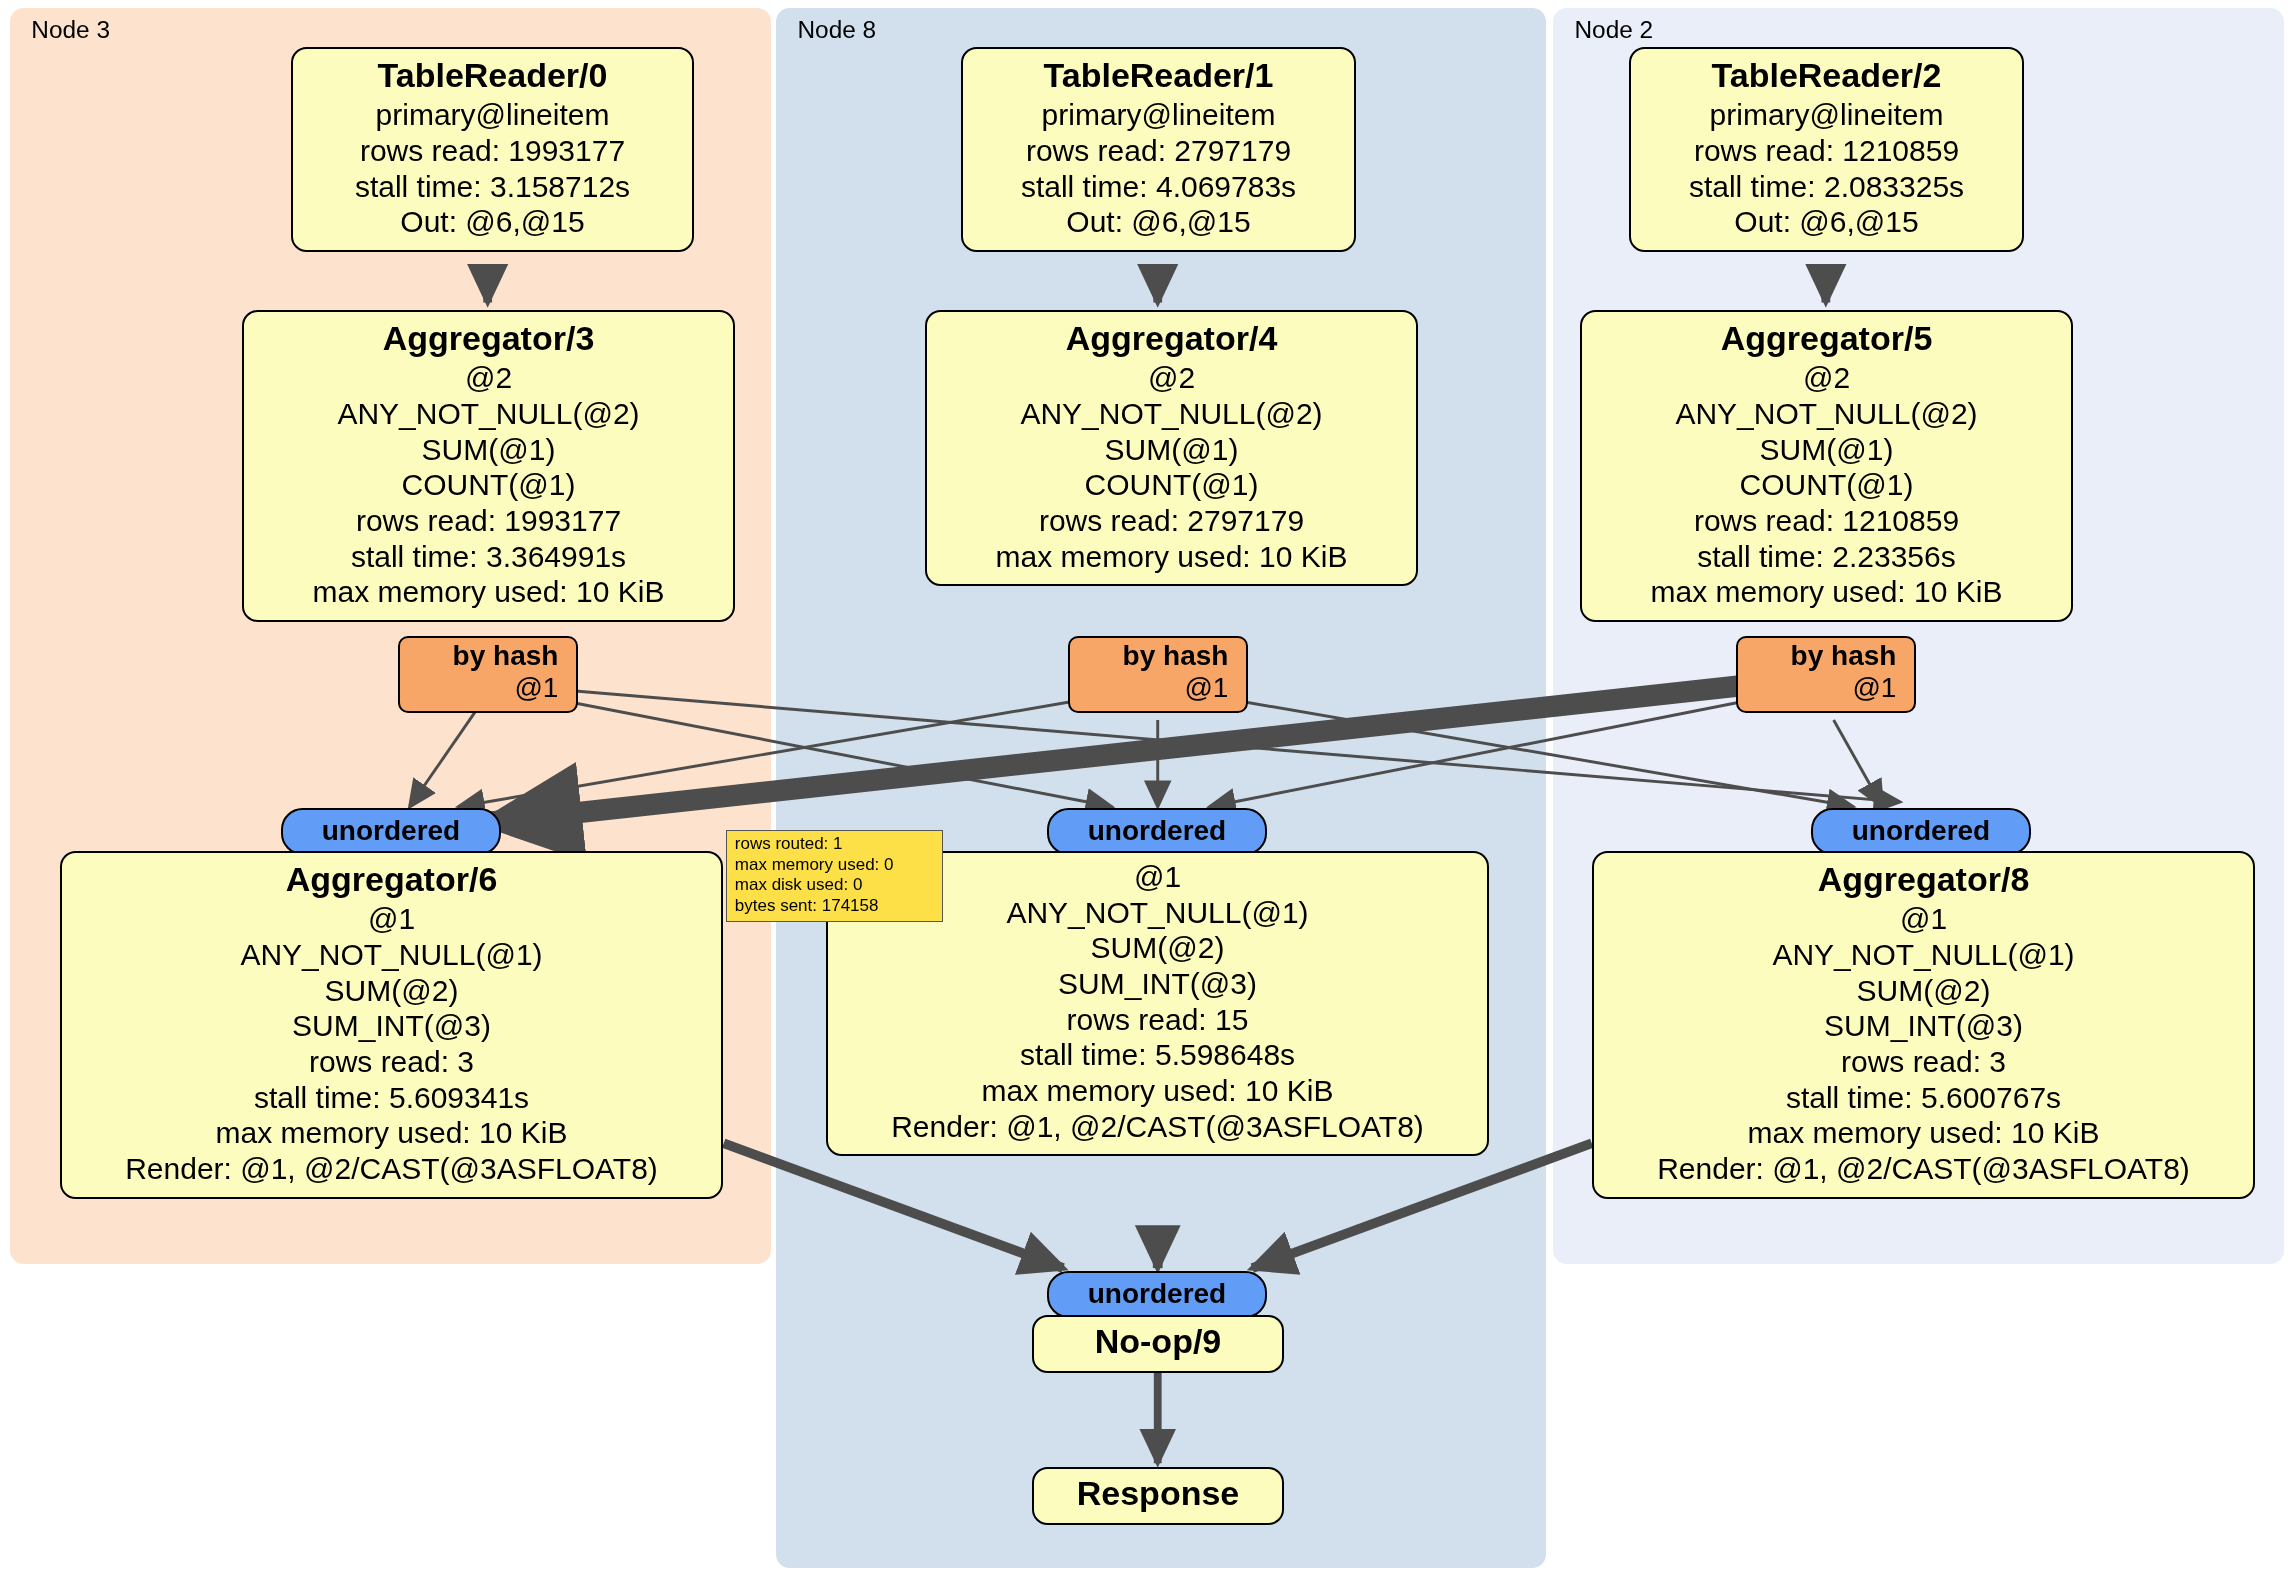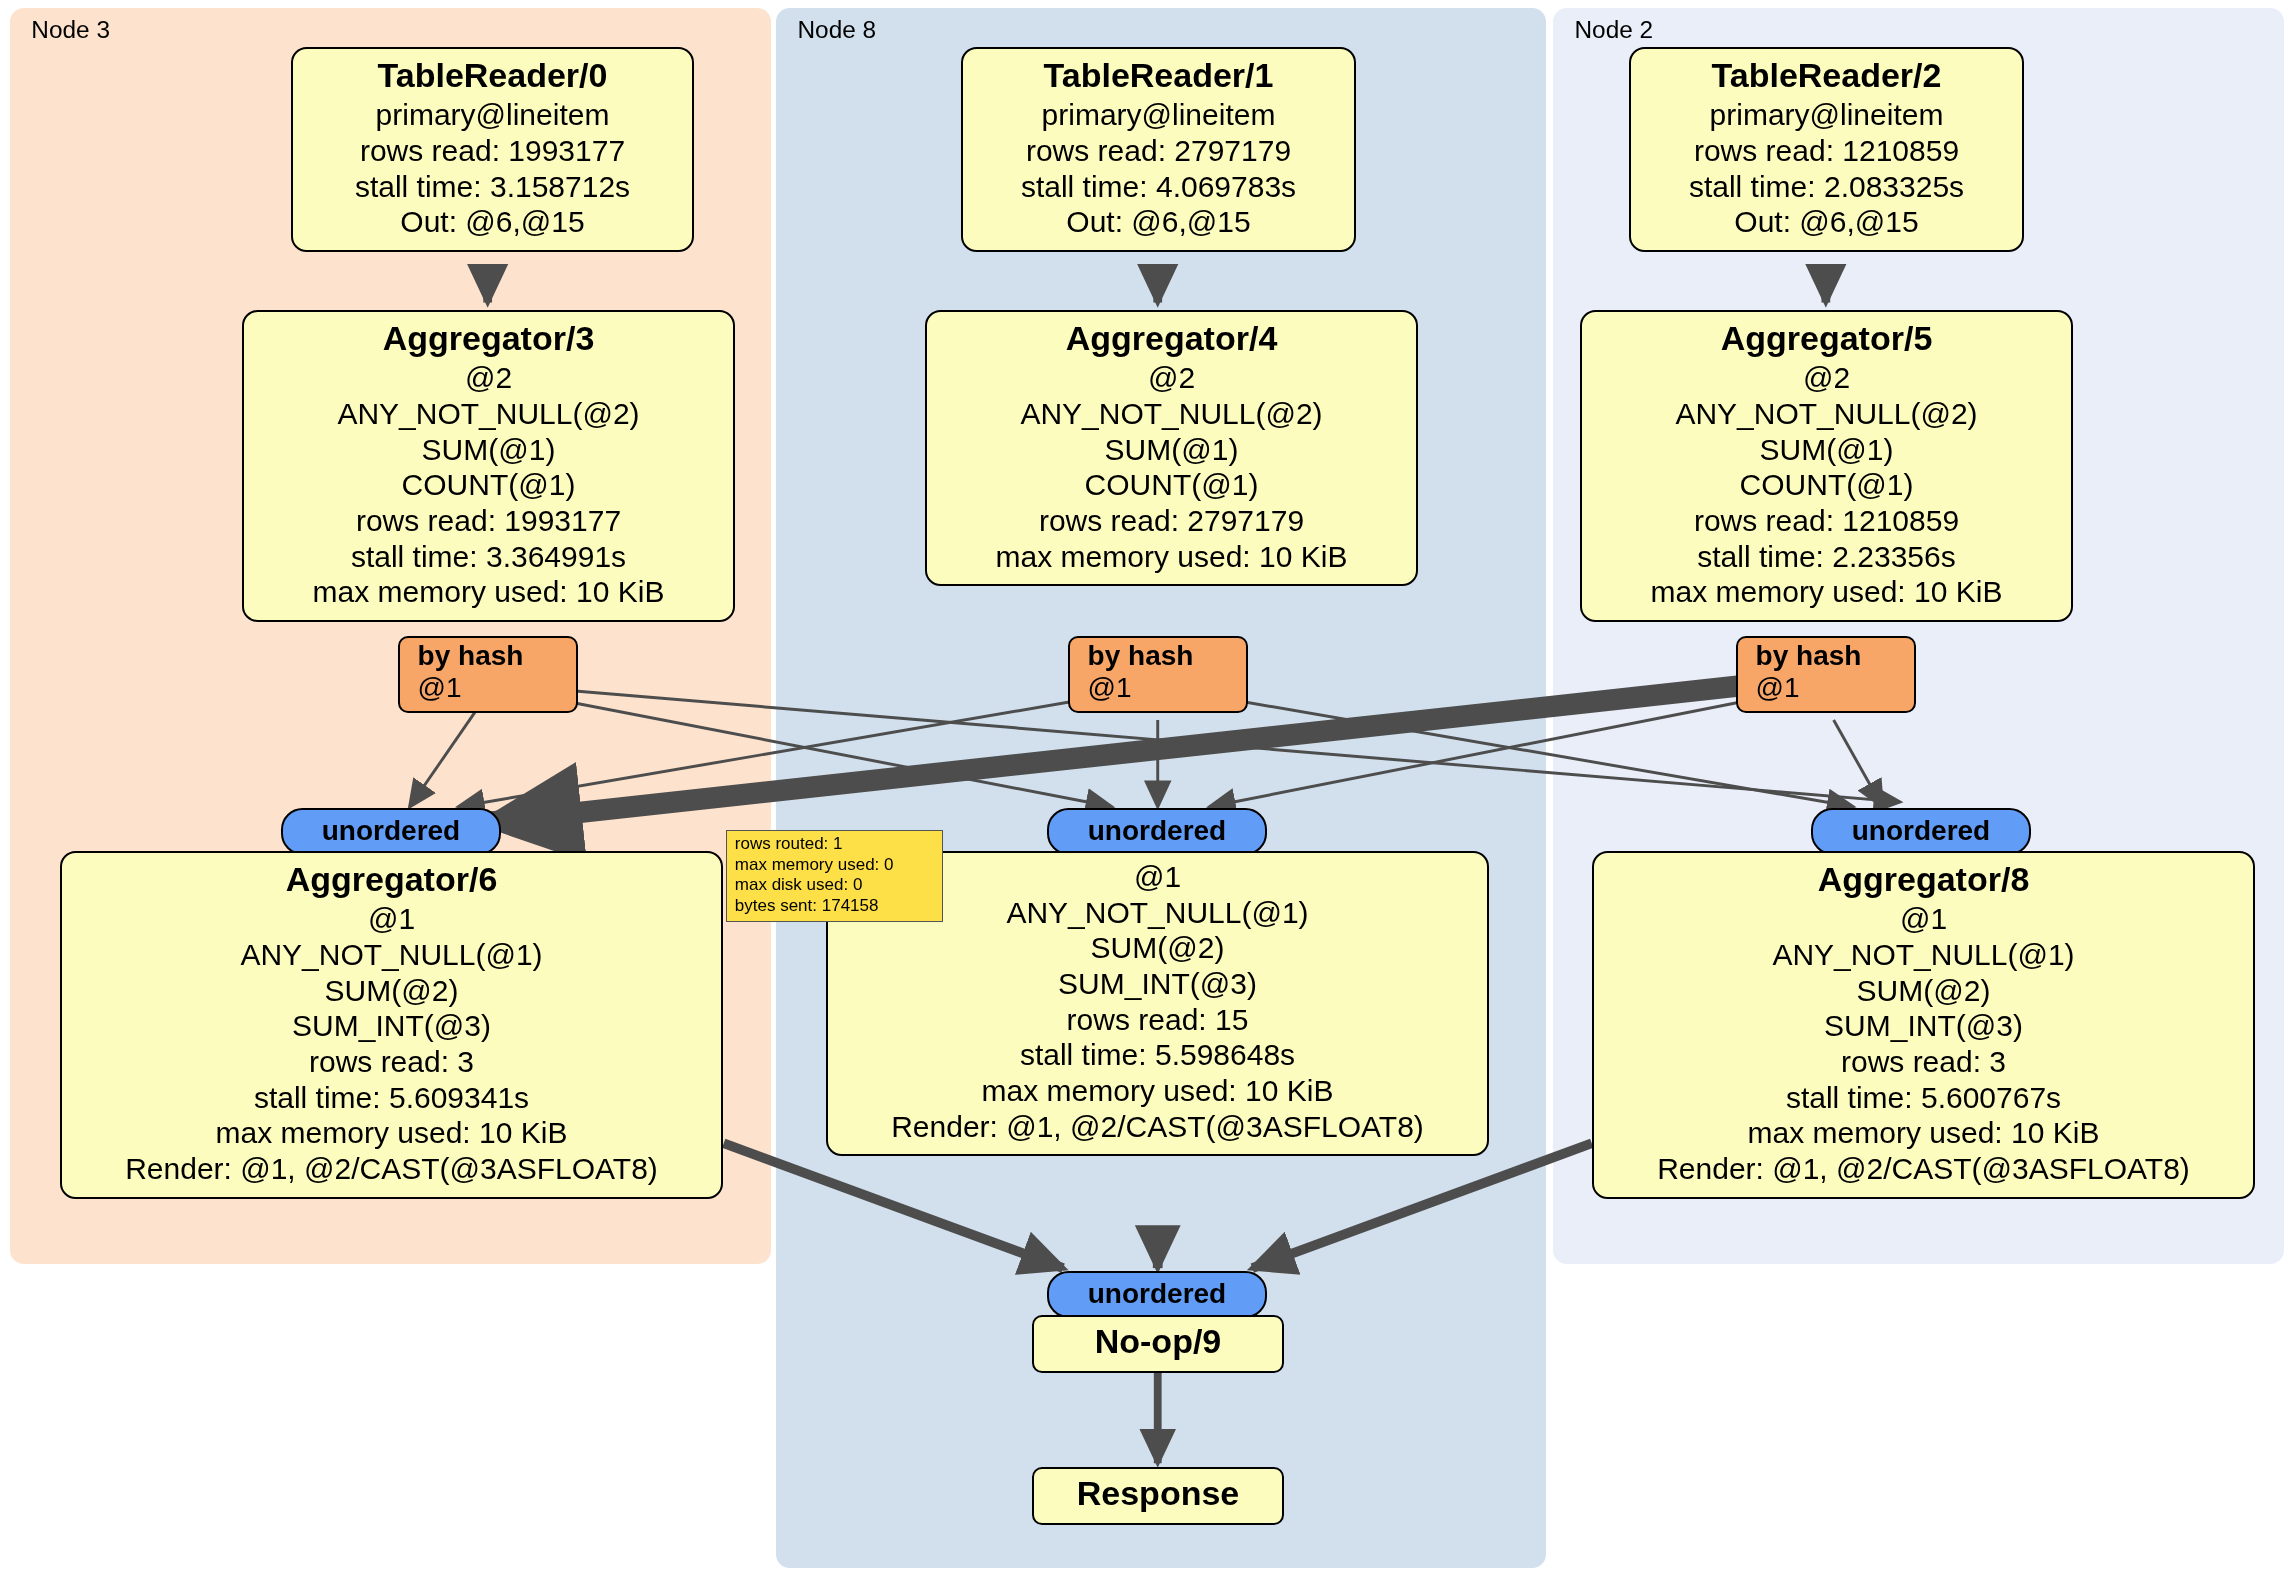--- a/index.html
+++ b/index.html
@@ -59,31 +59,30 @@
     font-size: 34px;
     line-height: 1.22;
     display: block;
     margin-bottom: 1px;
   }
   .proc .ln { display: block; }
 
   
   .proc.compact {
     padding: 3.9px 25px 7.8px 25px;
-    border-radius: 10px;
   }
 
   
   .router {
     position: absolute;
     box-sizing: border-box;
     background: #f7a668;
     border: 2.4px solid #000000;
     border-radius: 10px;
-    text-align: left;
+    text-align: right;
     padding: 2px 17.6px 5.9px 17.6px;
     font-size: 28px;
     line-height: 1.16;
     color: #000000;
     font-family: "Liberation Sans", sans-serif;
     white-space: nowrap;
   }
   .router .title { font-weight: bold; display: block; }
   .router .ln { display: block; }
 

